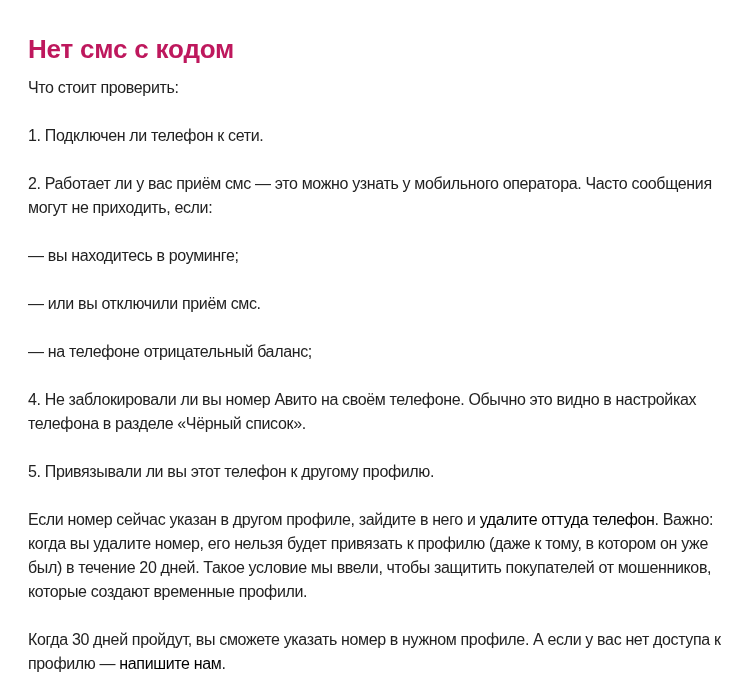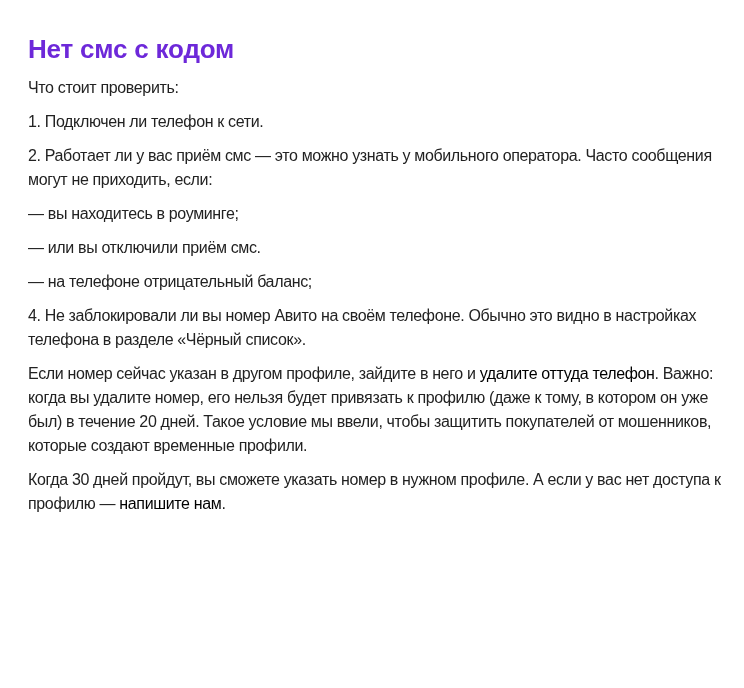--- a/index.html
+++ b/index.html
@@ -3,38 +3,39 @@
   <meta charset="utf-8">
   <style>
     html, body { margin: 0; padding: 0; background: #ffffff; }
     body {
       width: 744px; height: 688px; overflow: hidden;
       font-family: "Liberation Sans", sans-serif;
       color: #1f1f1f;
     }
     .article { position: absolute; left: 28px; top: 30px; width: 700px; }
     h1 {
-      margin: 0; font-size: 26px; font-weight: bold; color: #6d28d9;
+      margin: 0; font-size: 26px; font-weight: bold; color: #be185d;
       letter-spacing: -0.2px; line-height: 38px;
     }
     p {
       margin: 0; font-size: 16px; line-height: 24px;
       letter-spacing: -0.35px; color: #222;
     }
     .intro { margin-top: 8px; }
-    .gap { margin-top: 10px; }
+    .gap { margin-top: 24px; }
     a { color: #000000; text-decoration: none; }
   </style>
 </head>
 <body>
 
 <div class="article">
   <h1>Нет смс с кодом</h1>
   <p class="intro">Что стоит проверить:</p>
   <p class="gap">1. Подключен ли телефон к сети.</p>
   <p class="gap">2. Работает ли у вас приём смс — это можно узнать у мобильного оператора. Часто сообщения могут не приходить, если:</p>
   <p class="gap">— вы находитесь в роуминге;</p>
   <p class="gap">— или вы отключили приём смс.</p>
   <p class="gap">— на телефоне отрицательный баланс;</p>
   <p class="gap">4. Не заблокировали ли вы номер Авито на своём телефоне. Обычно это видно в настройках телефона в разделе «Чёрный список».</p>
+  <p class="gap">5. Привязывали ли вы этот телефон к другому профилю.</p>
   <p class="gap"><span>Если номер сейчас указан в другом профиле, зайдите в него и </span><a href="#">удалите оттуда телефон</a><span>. Важно: когда вы удалите номер, его нельзя будет привязать к профилю (даже к тому, в котором он уже был) в течение 20 дней. Такое условие мы ввели, чтобы защитить покупателей от мошенников, которые создают временные профили.</span></p>
   <p class="gap"><span>Когда 30 дней пройдут, вы сможете указать номер в нужном профиле. А если у вас нет доступа к профилю — </span><a href="#">напишите нам</a><span>.</span></p>
 </div>
 
 </body></html>

